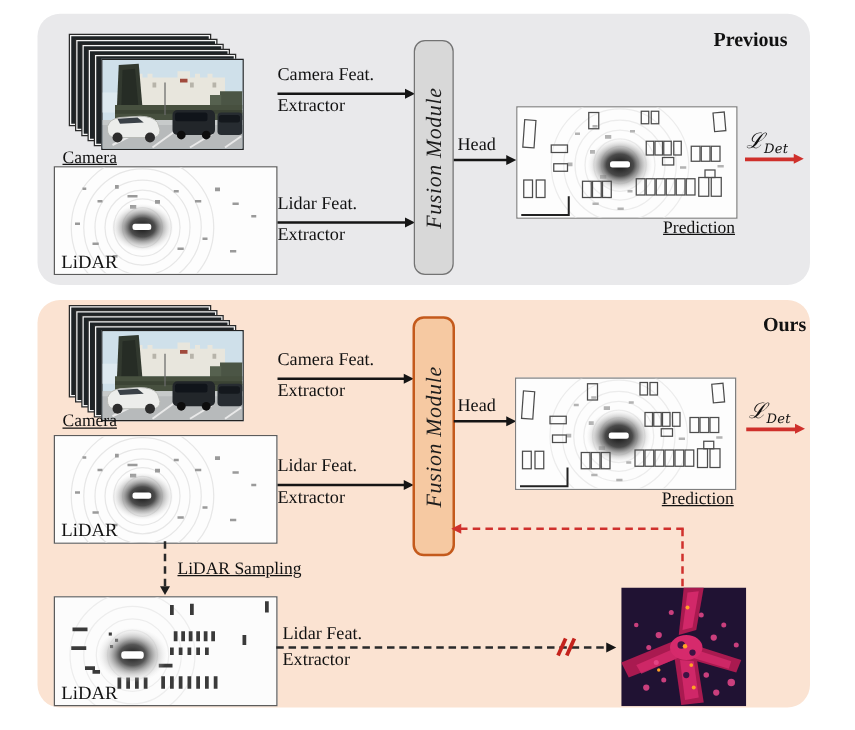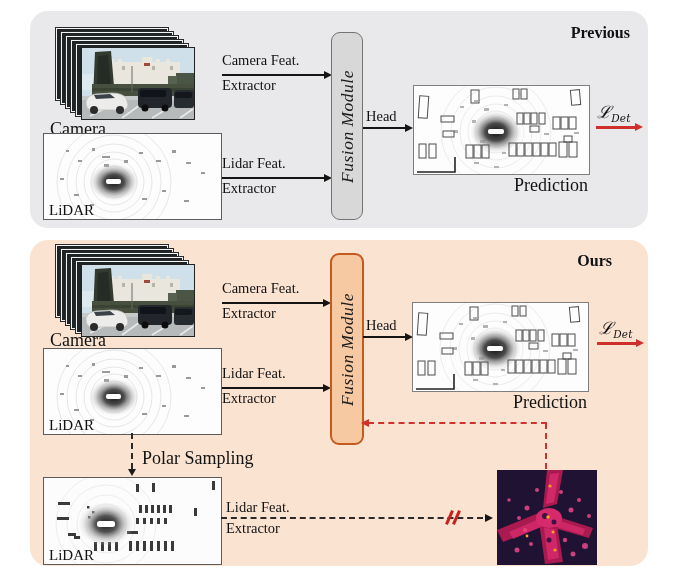--- a/index.html
+++ b/index.html
@@ -3,21 +3,21 @@
 <meta charset="utf-8">
 <style>
   html,body{margin:0;padding:0;background:#ffffff;}
   #fig{position:relative;width:684px;height:584px;background:#ffffff;overflow:hidden;
        font-family:"Liberation Serif","DejaVu Serif",serif;color:#111;}
   .abs{position:absolute;}
   .panel{position:absolute;border-radius:18px;}
   .panel-prev{left:30px;top:11px;width:618px;height:217px;background:#e9e9eb;}
   .panel-ours{left:30px;top:240px;width:618px;height:326px;background:#fbe3d2;}
   .ptitle{font-weight:bold;font-size:16px;text-align:right;width:85px;}
-  .lbl{font-size:18px;}
+  .lbl{font-size:14px;text-decoration:underline;}
   .feat{font-size:14.5px;font-weight:normal;line-height:1.05;white-space:nowrap;}
   .hline{position:absolute;height:2px;background:#151515;}
   .redline{position:absolute;height:2.5px;background:#cf302b;}
   .ah-r{position:absolute;width:0;height:0;border-left:8px solid #151515;
         border-top:4.5px solid transparent;border-bottom:4.5px solid transparent;}
   .ah-r.red{border-left-color:#cf302b;}
   .ah-l{position:absolute;width:0;height:0;border-right:8px solid #d0312d;
         border-top:4.5px solid transparent;border-bottom:4.5px solid transparent;}
   .ah-d{position:absolute;width:0;height:0;border-top:7px solid #1c1c1c;
         border-left:4.5px solid transparent;border-right:4.5px solid transparent;}
@@ -239,21 +239,21 @@
       <polyline points="3,86 41,86 41,71" fill="none" stroke="#222" stroke-width="1.6"></polyline>
     </svg>
   </div>
   <div class="abs lbl" style="left:505px;top:175px;width:83px;text-align:right;">Prediction</div>
 
   <div class="abs mathL" style="left:597px;top:100px;"><span>ℒ</span><sub>Det</sub></div>
   <div class="redline" style="left:596px;top:126px;width:40px;"></div>
   <div class="ah-r red" style="left:635px;top:122.5px;"></div>
 
   <div class="panel panel-ours"></div>
-  <div class="abs ptitle" style="left:527px;top:252px;">Ours</div>
+  <div class="abs ptitle" style="left:560px;top:252px;">Ours</div>
 
   <div class="stack" style="left:56px;top:245px;">
     <div class="layer" style="left:0px;top:0px;"></div>
     <div class="layer" style="left:5px;top:4px;"></div>
     <div class="layer" style="left:10px;top:8px;"></div>
     <div class="layer" style="left:15px;top:12px;"></div>
     <div class="layer" style="left:20px;top:16px;"></div>
     <div class="photo" style="left:25px;top:19px;">
       <svg width="112" height="71" viewBox="0 0 112 71">
         <rect width="112" height="42" fill="#cfe0ea"></rect>
@@ -442,21 +442,21 @@
   <div class="abs mathL" style="left:599px;top:316px;"><span>ℒ</span><sub>Det</sub></div>
   <div class="redline" style="left:597px;top:342px;width:40px;"></div>
   <div class="ah-r red" style="left:636px;top:338.5px;"></div>
 
   <div class="rdash-h" style="left:368px;top:422px;width:179px;"></div>
   <div class="ah-l" style="left:361px;top:418.5px;"></div>
   <div class="rdash-v" style="left:545px;top:423px;height:46px;"></div>
 
   <div class="dash-v" style="left:131px;top:433px;height:36px;"></div>
   <div class="ah-d" style="left:127.5px;top:469px;"></div>
-  <div class="abs lbl" style="left:142px;top:448px;">Polar Sampling</div>
+  <div class="abs lbl" style="left:142px;top:448px;">LiDAR Sampling</div>
 
   <div class="imgbox" style="left:43px;top:477px;width:177px;height:86px;">
     <svg width="177" height="86" viewBox="0 0 177 86">
       <defs>
         <radialGradient id="g5">
             <stop offset="0" stop-color="#1a1a1a"></stop>
             <stop offset="0.38" stop-color="#555"></stop>
             <stop offset="0.7" stop-color="#aaa" stop-opacity="0.5"></stop>
             <stop offset="1" stop-color="#e2e2e2" stop-opacity="0"></stop>
           </radialGradient>

